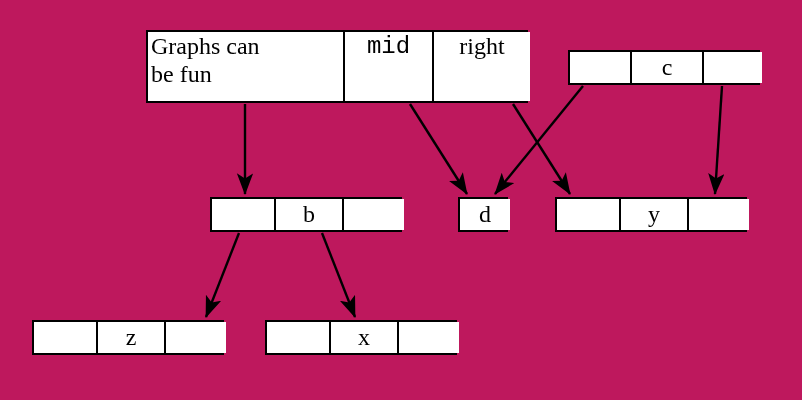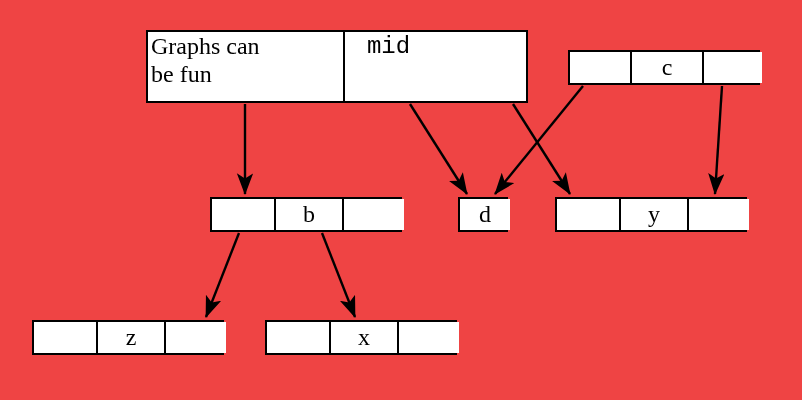--- a/index.html
+++ b/index.html
@@ -4,21 +4,21 @@
 <style>
   html, body {
     margin: 0;
     padding: 0;
     background: #ffffff;
   }
   #canvas {
     position: relative;
     width: 802px;
     height: 400px;
-    background: #ef4444;
+    background: #be185d;
     overflow: hidden;
     font-family: "Liberation Serif", "DejaVu Serif", serif;
   }
   #edge-layer {
     position: absolute;
     left: 0;
     top: 0;
     width: 802px;
     height: 400px;
     pointer-events: none;
@@ -75,20 +75,21 @@
         <line x1="239" y1="233" x2="206" y2="317" stroke="#000000" stroke-width="2.4" marker-end="url(#arrowhead)"></line>
         <line x1="322" y1="233" x2="355" y2="317" stroke="#000000" stroke-width="2.4" marker-end="url(#arrowhead)"></line>
       </g>
   </svg>
 
   <div id="nodes-layer">
       <div class="node" style="left: 146px; top: 30px; width: 382px; height: 73px; border-color: rgb(0, 0, 0);">
         <div class="cell align-left" style="width: 195px; flex: 0 0 195px; color: rgb(0, 0, 0); border-left-color: rgb(0, 0, 0);">Graphs can
 be fun</div>
         <div class="cell" style="width: 89px; flex: 0 0 89px; color: rgb(0, 0, 0); border-left-color: rgb(0, 0, 0); font-family: Liberation Mono, monospace;">mid</div>
+        <div class="cell" style="width: 98px; flex: 0 0 98px; color: rgb(0, 0, 0); border-left-color: rgb(0, 0, 0);">right</div>
       </div>
       <div class="node" style="left: 568px; top: 50px; width: 192px; height: 35px; border-color: rgb(0, 0, 0);">
         <div class="cell center-mid" style="width: 60px; flex: 0 0 60px; color: rgb(0, 0, 0); border-left-color: rgb(0, 0, 0);"></div>
         <div class="cell center-mid" style="width: 72px; flex: 0 0 72px; color: rgb(0, 0, 0); border-left-color: rgb(0, 0, 0);">c</div>
         <div class="cell center-mid" style="width: 60px; flex: 0 0 60px; color: rgb(0, 0, 0); border-left-color: rgb(0, 0, 0);"></div>
       </div>
       <div class="node" style="left: 210px; top: 197px; width: 192px; height: 35px; border-color: rgb(0, 0, 0);">
         <div class="cell center-mid" style="width: 62px; flex: 0 0 62px; color: rgb(0, 0, 0); border-left-color: rgb(0, 0, 0);"></div>
         <div class="cell center-mid" style="width: 68px; flex: 0 0 68px; color: rgb(0, 0, 0); border-left-color: rgb(0, 0, 0);">b</div>
         <div class="cell center-mid" style="width: 62px; flex: 0 0 62px; color: rgb(0, 0, 0); border-left-color: rgb(0, 0, 0);"></div>

